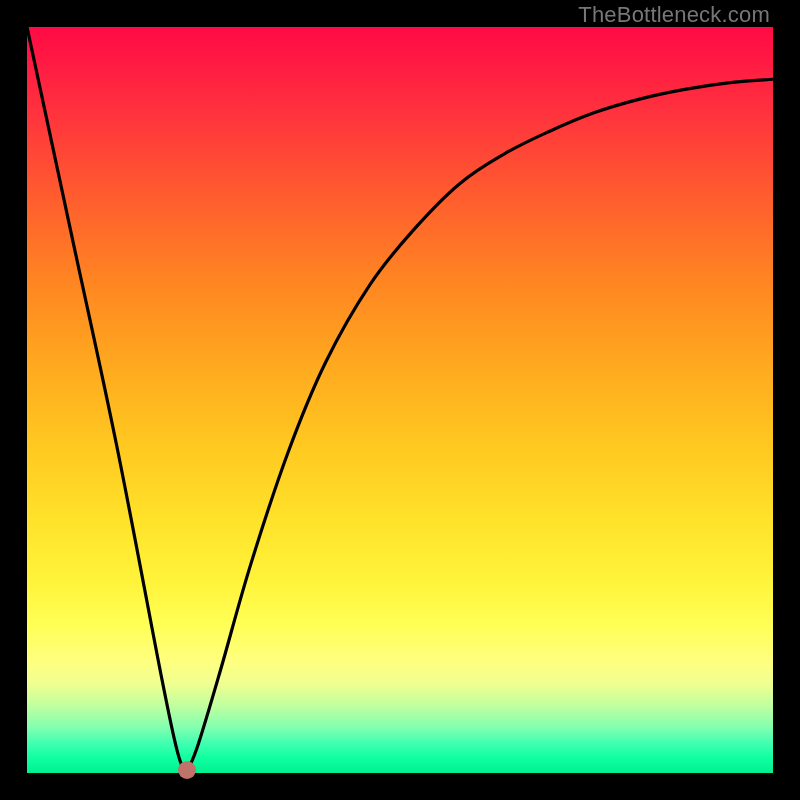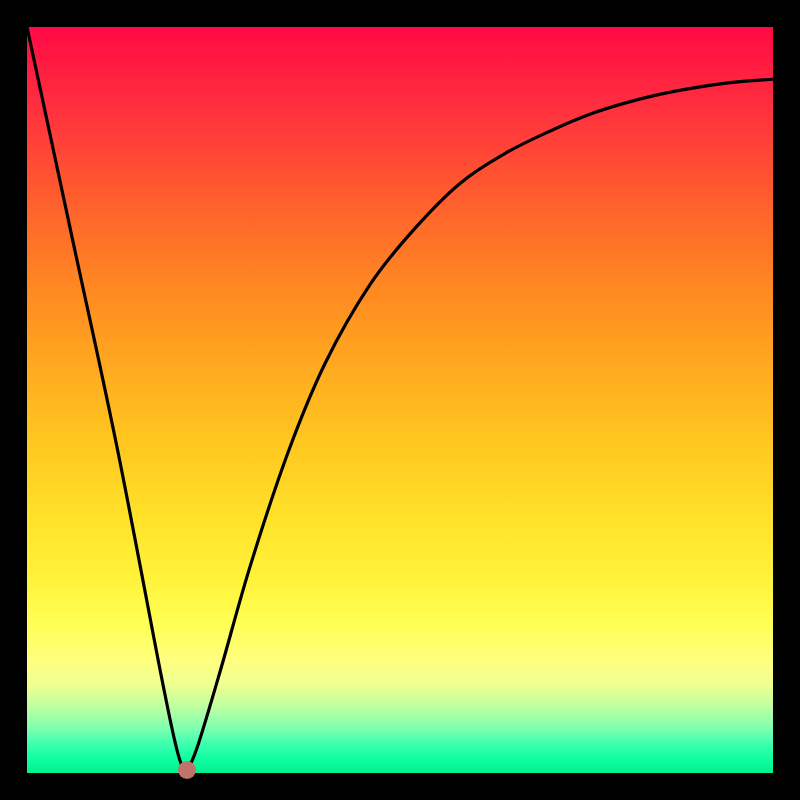--- a/index.html
+++ b/index.html
@@ -75,13 +75,14 @@
 </head>
 <body>
 
 <div class="frame">
   <div class="plot-area">
     <svg class="curve" viewBox="0 0 746 746" preserveAspectRatio="none">
       <path d="M 0 0 C 8.056799999999999 37.598400000000005, 28.6464 133.6832, 44.76 208.88000000000002 C 60.873599999999996 284.07680000000005, 73.40639999999999 338.5348, 89.52 417.76000000000005 C 105.6336 496.9852000000001, 123.5376 594.6366, 134.28 649.02 C 145.0224 703.4033999999999, 145.1716 703.105, 149.20000000000002 719.89 C 153.22840000000002 736.675, 154.6458 738.10732, 156.66 742.27 C 158.67419999999998 746.43268, 157.7044 747.7158, 160.39 743.016 C 163.07559999999998 738.3162, 165.53740000000002 734.4220799999999, 171.58 716.16 C 177.6226 697.89792, 184.56040000000002 673.7872, 193.96 641.56 C 203.3596 609.3327999999999, 211.7148 576.0612, 223.79999999999998 537.12 C 235.88519999999997 498.1788, 247.67199999999997 461.47560000000004, 261.09999999999997 425.22 C 274.52799999999996 388.9644, 283.6292 365.913, 298.40000000000003 335.7 C 313.17080000000004 305.48699999999997, 327.0464 281.5404, 343.16 257.37 C 359.27360000000004 233.1996, 371.80640000000005 219.54780000000002, 387.92 201.42000000000002 C 404.0336 183.2922, 416.56639999999993 170.08799999999997, 432.67999999999995 156.65999999999997 C 448.79359999999997 143.23199999999997, 461.3264 136.2196, 477.44 126.82000000000004 C 493.5536 117.42040000000004, 506.0863999999999 111.82540000000002, 522.1999999999999 104.44000000000001 C 538.3136 97.05460000000001, 550.8464 91.56403999999999, 566.96 85.78999999999999 C 583.0736 80.01595999999999, 595.6063999999999 76.52467999999999, 611.7199999999999 72.36199999999998 C 627.8335999999999 68.19931999999997, 640.3664 65.61815999999997, 656.48 62.66399999999997 C 672.5936 59.70983999999997, 685.1264 57.829919999999966, 701.24 55.94999999999997 C 717.3536 54.07007999999997, 737.9432 52.89139999999996, 746 52.21999999999996" fill="none" stroke="#000" stroke-width="3.2" stroke-linejoin="round" stroke-linecap="round"></path>
     </svg>
     <div class="dot" style="left: 160.39px; top: 743.016px; width: 18px; height: 18px; background: rgb(191, 115, 106);"></div>
   </div>
+  <div class="watermark">TheBottleneck.com</div>
 </div>
 
 </body></html>

